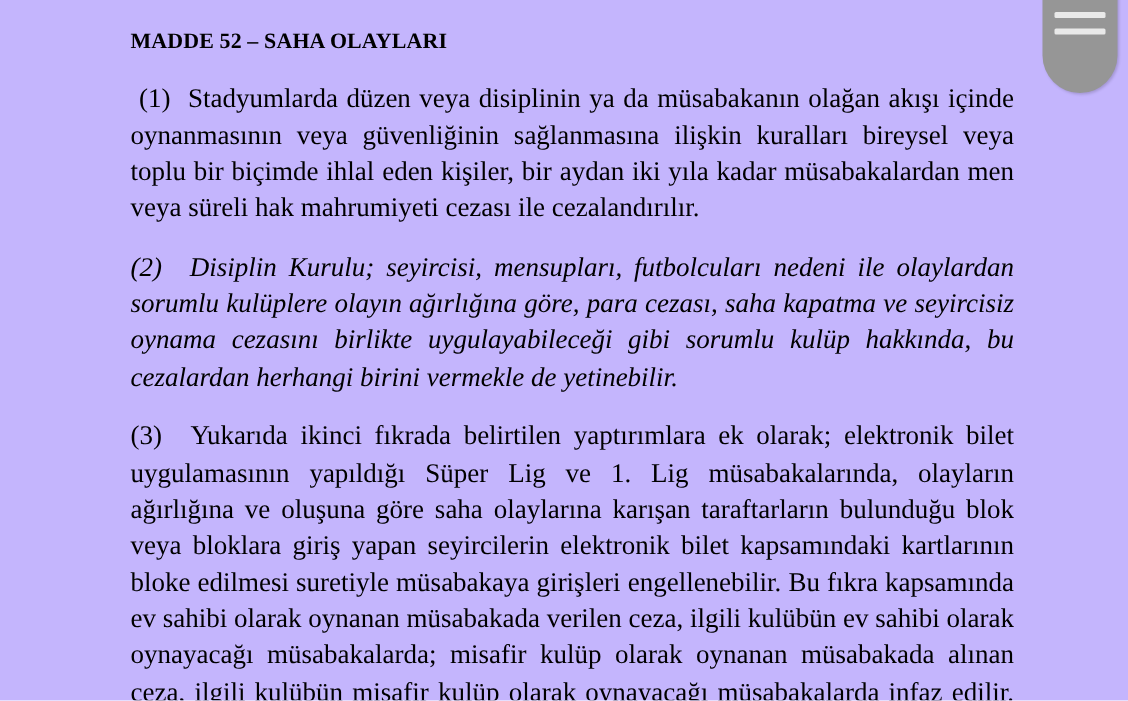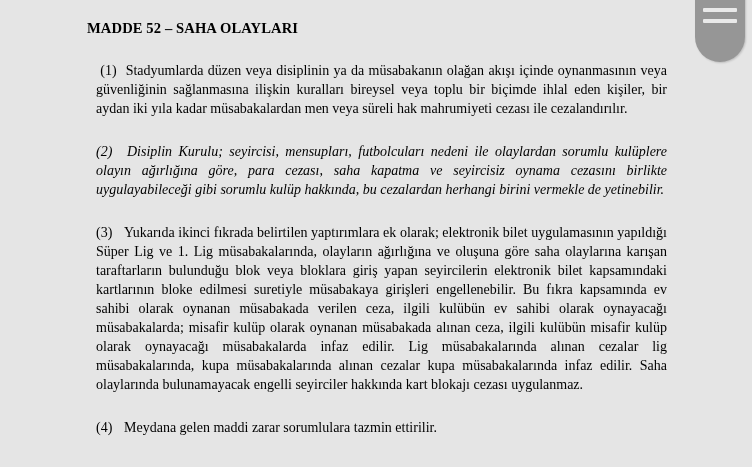--- a/index.html
+++ b/index.html
@@ -12,21 +12,21 @@
   body {
     font-family: "Liberation Serif", "DejaVu Serif", serif;
     color: #000000;
     -webkit-font-smoothing: antialiased;
   }
 
   .page {
     position: relative;
     width: 752px;
     height: 467px;
-    background: #e5e5e5;
+    background: #c4b5fd;
     overflow: hidden;
   }
 
   
   .doc-body {
     position: absolute;
     left: 87px;
     top: 0;
     width: 589px;
   }
@@ -36,25 +36,25 @@
     font-weight: bold;
     letter-spacing: 0.1px;
     margin: 0;
     padding-top: 19px;
     line-height: 1.25;
     text-align: left;
     white-space: pre;
   }
 
   .doc-paragraph {
-    font-size: 14px;
+    font-size: 18px;
     line-height: 1.355;
     text-align: justify;
     text-justify: inter-word;
-    margin: 9px;
+    margin: 0;
     white-space: pre-wrap;
     hyphens: none;
   }
 
   .p1 { padding-top: 16px; }
   .p2 { padding-top: 15px; font-style: italic; }
   .p3 { padding-top: 15px; }
   .p4 { padding-top: 15px; }
 
   

